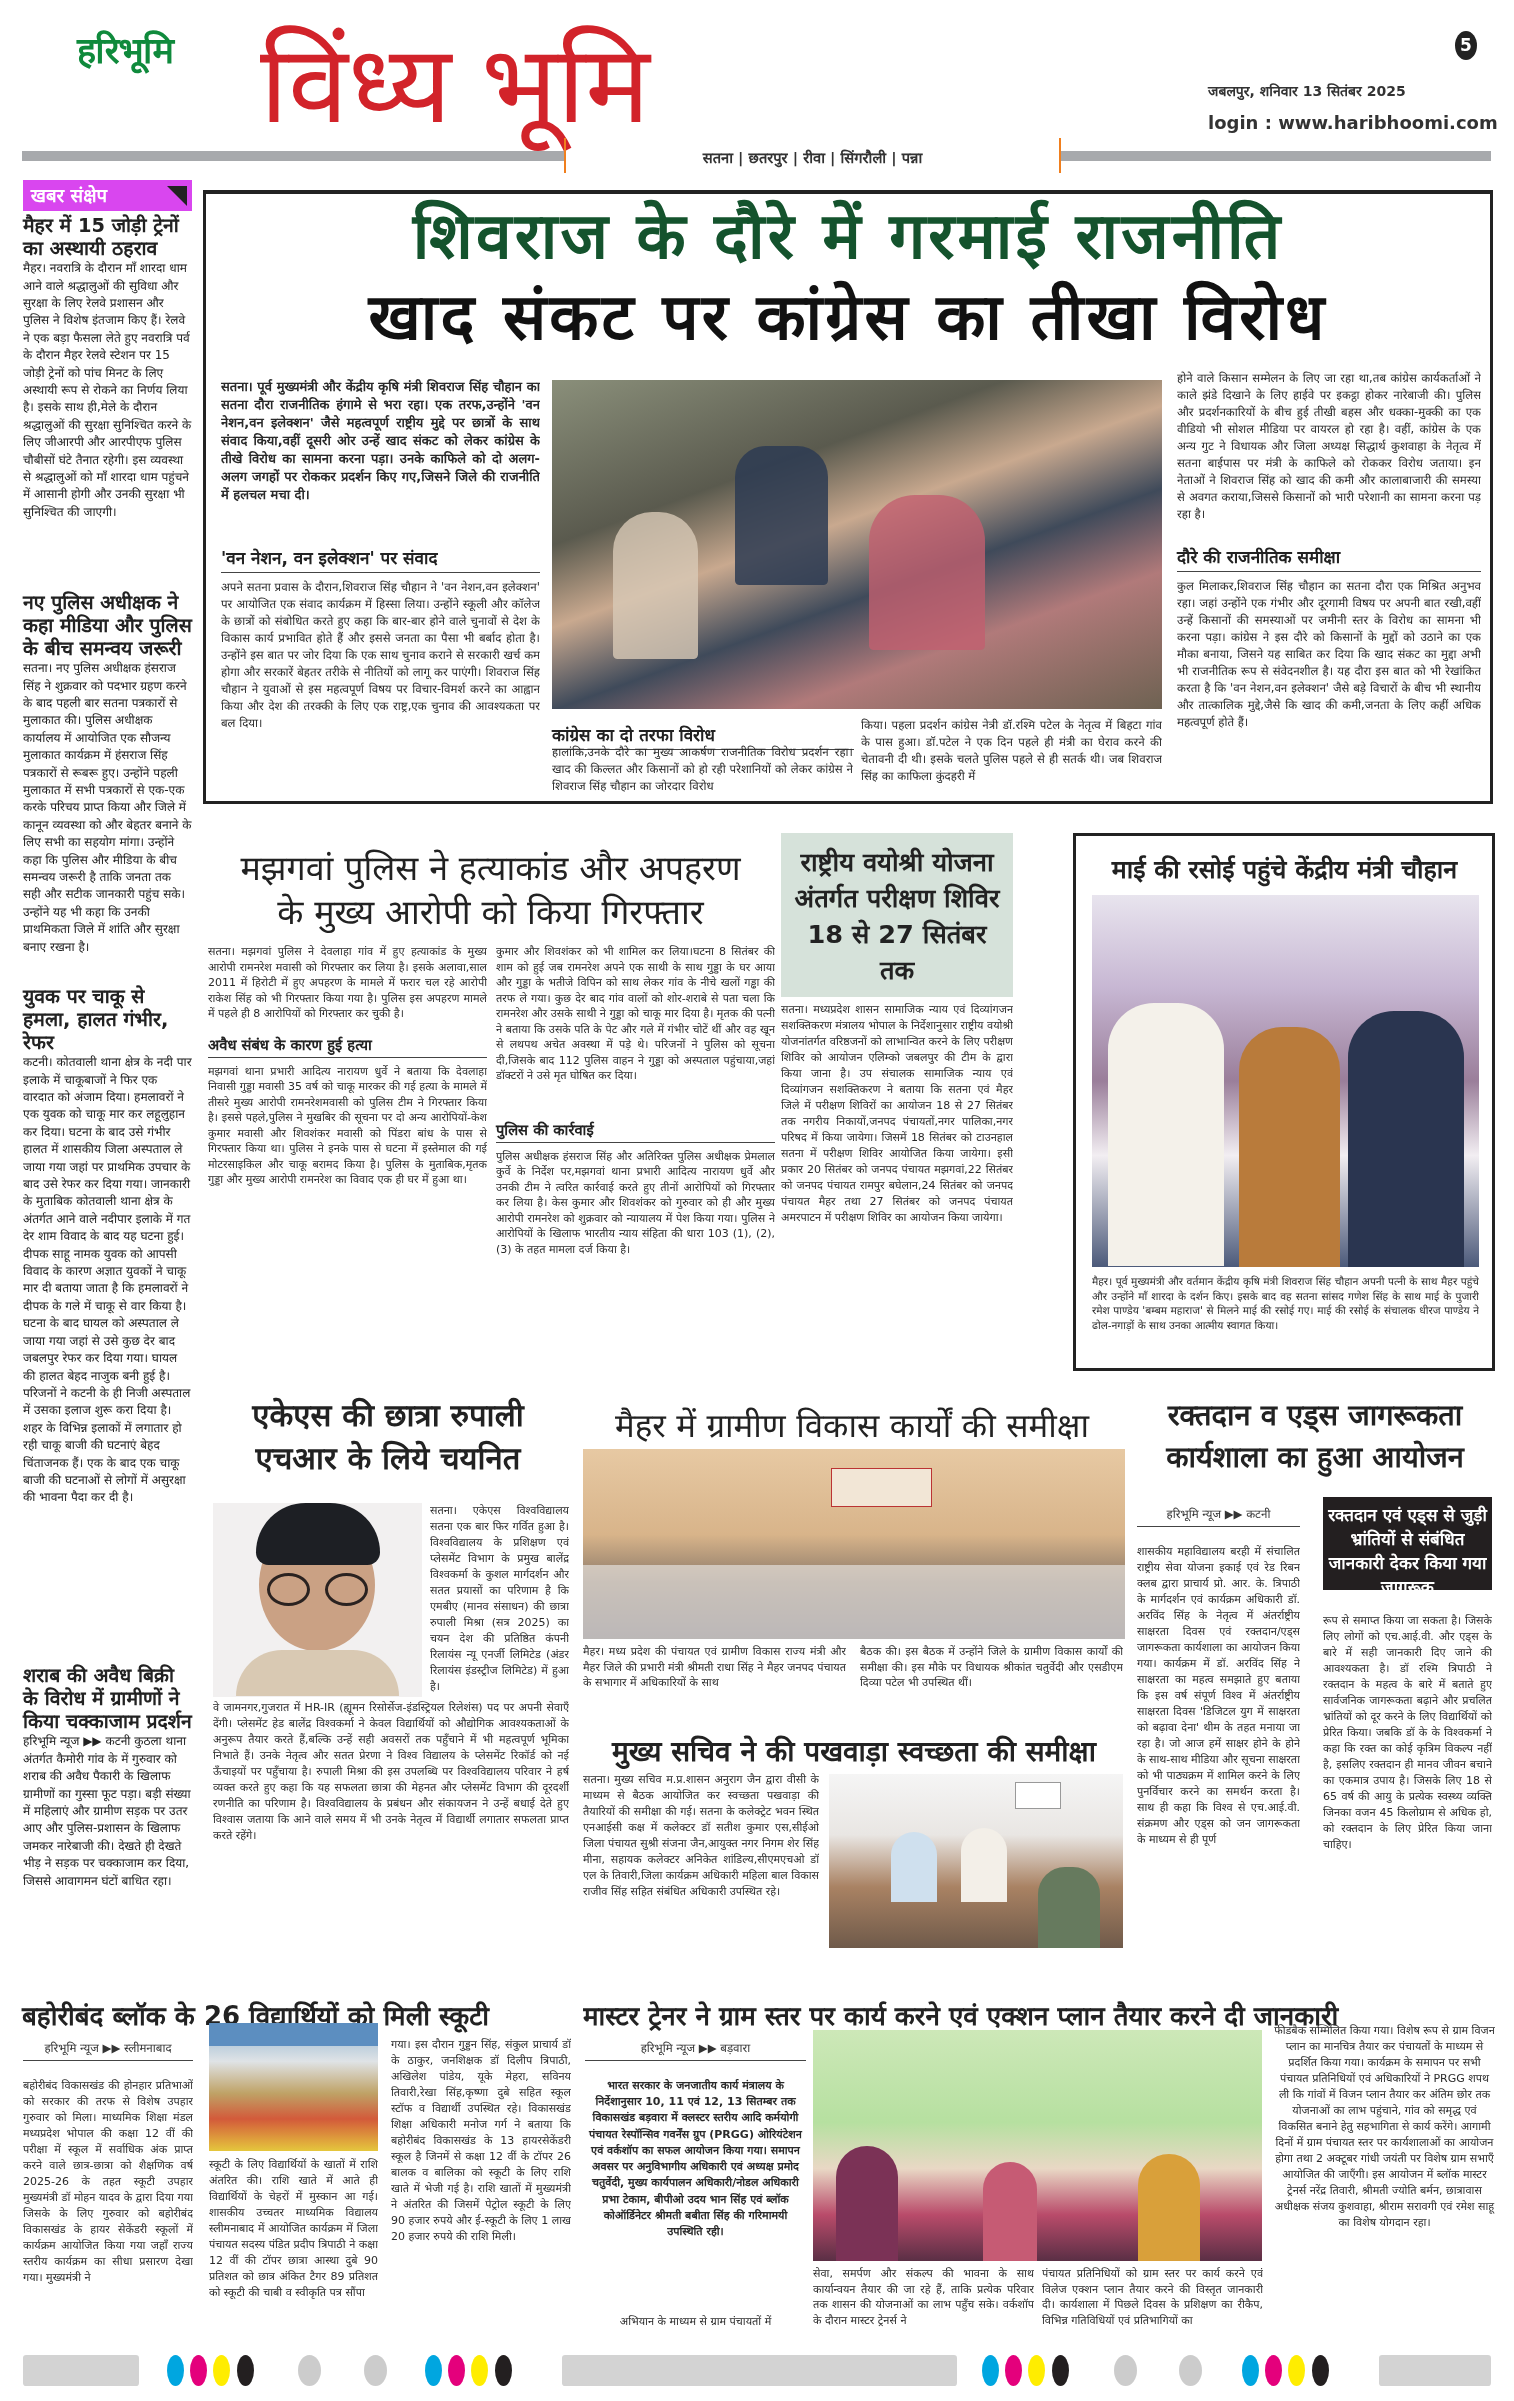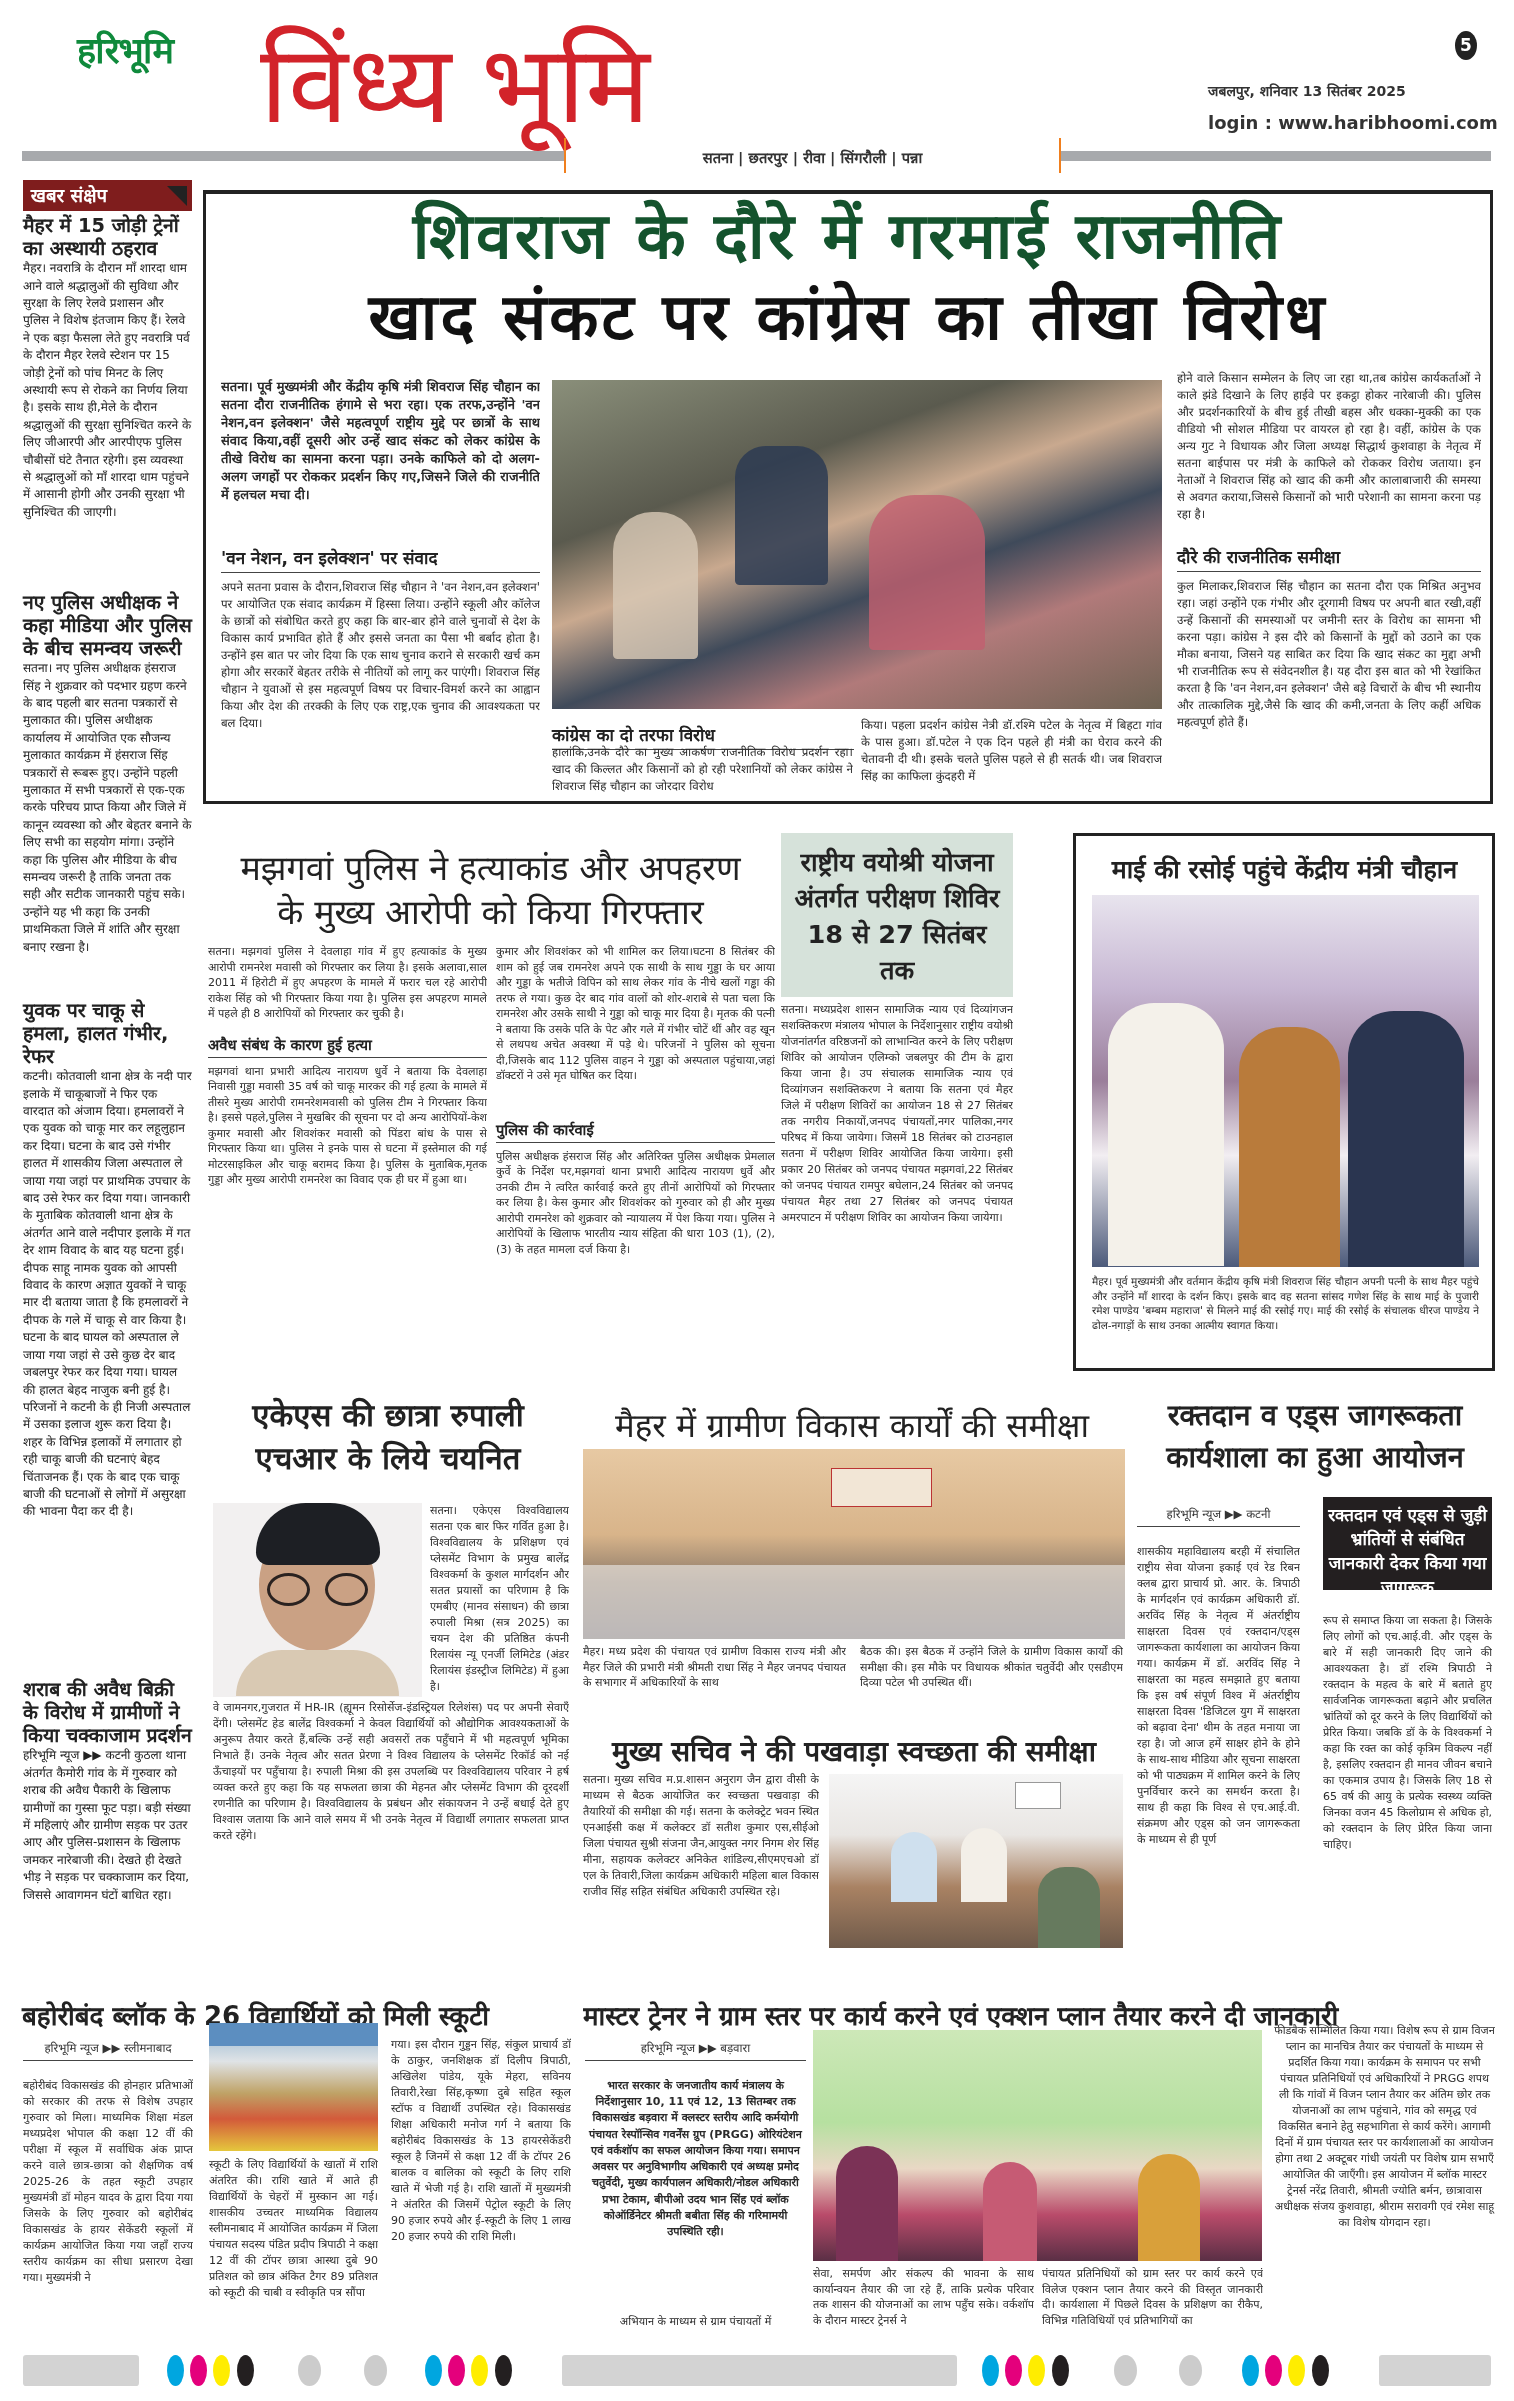--- a/index.html
+++ b/index.html
@@ -22,33 +22,33 @@
 <div class="abs" style="left:260px;top:31px;font-size:108px;line-height:108px;color:#d2232a;font-family:'Liberation Sans',sans-serif">विंध्य भूमि</div>
 <div class="abs" style="left:1455px;top:31px;width:22px;height:29px;border-radius:50%;background:#222;color:#fff;font-weight:bold;font-size:17px;text-align:center;line-height:29px">5</div>
 <div class="abs" style="left:1208px;top:81px;font-size:14px;font-weight:bold;color:#333">जबलपुर, शनिवार 13 सितंबर 2025</div>
 <div class="abs" style="left:1208px;top:112px;font-size:18px;font-weight:bold;color:#333">login : www.haribhoomi.com</div>
 <div class="abs" style="left:22px;top:151px;width:542px;height:10px;background:#a7a9ac"></div>
 <div class="abs" style="left:1061px;top:151px;width:430px;height:10px;background:#a7a9ac"></div>
 <div class="abs" style="left:564px;top:138px;width:497px;height:35px;border-left:2.3px solid #f07f1e;border-right:2.3px solid #f07f1e"></div>
 <div class="abs" style="left:564px;top:147px;width:497px;text-align:center;font-size:14.7px;font-weight:bold;color:#333">सतना | छतरपुर | रीवा | सिंगरौली | पन्ना</div>
 
 <div class="abs" style="left:23px;top:180px;width:169px">
-  <div style="background:#7f1d1d;color:#fff;font-weight:bold;font-size:18.6px;padding:1.5px 7.7px;position:relative;height:31px;line-height:28px">
+  <div style="background:#d946ef;color:#fff;font-weight:bold;font-size:18.6px;padding:1.5px 7.7px;position:relative;height:31px;line-height:28px">
     <span>खबर संक्षेप</span>
     <span style="position:absolute;right:4.6px;top:6.2px;width:0;height:0;border-left:20px solid transparent;border-top:20px solid #222"></span>
   </div>
   <div style="margin-top:3.1px">
     <div class="brief-h">मैहर में 15 जोड़ी ट्रेनों का अस्थायी ठहराव</div>
     <div class="brief-t" style="height:328px;overflow:hidden">मैहर। नवरात्रि के दौरान माँ शारदा धाम आने वाले श्रद्धालुओं की सुविधा और सुरक्षा के लिए रेलवे प्रशासन और पुलिस ने विशेष इंतजाम किए हैं। रेलवे ने एक बड़ा फैसला लेते हुए नवरात्रि पर्व के दौरान मैहर रेलवे स्टेशन पर 15 जोड़ी ट्रेनों को पांच मिनट के लिए अस्थायी रूप से रोकने का निर्णय लिया है। इसके साथ ही,मेले के दौरान श्रद्धालुओं की सुरक्षा सुनिश्चित करने के लिए जीआरपी और आरपीएफ पुलिस चौबीसों घंटे तैनात रहेगी। इस व्यवस्था से श्रद्धालुओं को माँ शारदा धाम पहुंचने में आसानी होगी और उनकी सुरक्षा भी सुनिश्चित की जाएगी।</div>
   </div>
   <div style="margin-top:3.1px">
     <div class="brief-h">नए पुलिस अधीक्षक ने कहा मीडिया और पुलिस के बीच समन्वय जरूरी</div>
     <div class="brief-t" style="height:325px;overflow:hidden">सतना। नए पुलिस अधीक्षक हंसराज सिंह ने शुक्रवार को पदभार ग्रहण करने के बाद पहली बार सतना पत्रकारों से मुलाकात की। पुलिस अधीक्षक कार्यालय में आयोजित एक सौजन्य मुलाकात कार्यक्रम में हंसराज सिंह पत्रकारों से रूबरू हुए। उन्होंने पहली मुलाकात में सभी पत्रकारों से एक-एक करके परिचय प्राप्त किया और जिले में कानून व्यवस्था को और बेहतर बनाने के लिए सभी का सहयोग मांगा। उन्होंने कहा कि पुलिस और मीडिया के बीच समन्वय जरूरी है ताकि जनता तक सही और सटीक जानकारी पहुंच सके। उन्होंने यह भी कहा कि उनकी प्राथमिकता जिले में शांति और सुरक्षा बनाए रखना है।</div>
   </div>
-  <div style="margin-top:14px">
+  <div style="margin-top:0">
     <div class="brief-h">युवक पर चाकू से हमला, हालत गंभीर, रेफर</div>
     <div class="brief-t" style="height:607px;overflow:hidden">कटनी। कोतवाली थाना क्षेत्र के नदी पार इलाके में चाकूबाजों ने फिर एक वारदात को अंजाम दिया। हमलावरों ने एक युवक को चाकू मार कर लहूलुहान कर दिया। घटना के बाद उसे गंभीर हालत में शासकीय जिला अस्पताल ले जाया गया जहां पर प्राथमिक उपचार के बाद उसे रेफर कर दिया गया। जानकारी के मुताबिक कोतवाली थाना क्षेत्र के अंतर्गत आने वाले नदीपार इलाके में गत देर शाम विवाद के बाद यह घटना हुई। दीपक साहू नामक युवक को आपसी विवाद के कारण अज्ञात युवकों ने चाकू मार दी बताया जाता है कि हमलावरों ने दीपक के गले में चाकू से वार किया है। घटना के बाद घायल को अस्पताल ले जाया गया जहां से उसे कुछ देर बाद जबलपुर रेफर कर दिया गया। घायल की हालत बेहद नाजुक बनी हुई है। परिजनों ने कटनी के ही निजी अस्पताल में उसका इलाज शुरू करा दिया है। शहर के विभिन्न इलाकों में लगातार हो रही चाकू बाजी की घटनाएं बेहद चिंताजनक हैं। एक के बाद एक चाकू बाजी की घटनाओं से लोगों में असुरक्षा की भावना पैदा कर दी है।</div>
   </div>
   <div style="margin-top:3.1px">
     <div class="brief-h">शराब की अवैध बिक्री के विरोध में ग्रामीणों ने किया चक्काजाम प्रदर्शन</div>
     <div class="brief-t" style="height:191px;overflow:hidden">हरिभूमि न्यूज ▶▶ कटनी कुठला थाना अंतर्गत कैमोरी गांव के में गुरुवार को शराब की अवैध पैकारी के खिलाफ ग्रामीणों का गुस्सा फूट पड़ा। बड़ी संख्या में महिलाएं और ग्रामीण सड़क पर उतर आए और पुलिस-प्रशासन के खिलाफ जमकर नारेबाजी की। देखते ही देखते भीड़ ने सड़क पर चक्काजाम कर दिया, जिससे आवागमन घंटों बाधित रहा।</div>
   </div>
 </div>
 
 <div class="abs" style="left:203px;top:190px;width:1290px;height:614px;border:3.1px solid #222;border-top:4.6px solid #222"></div>

